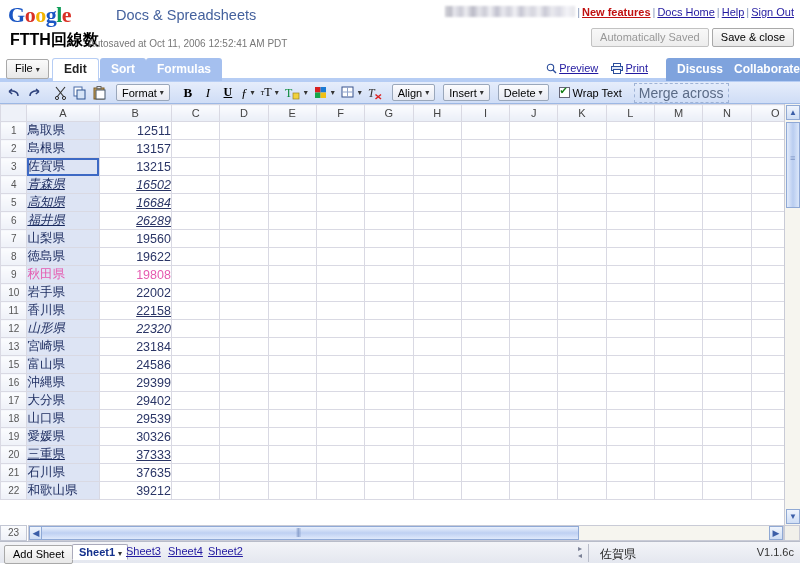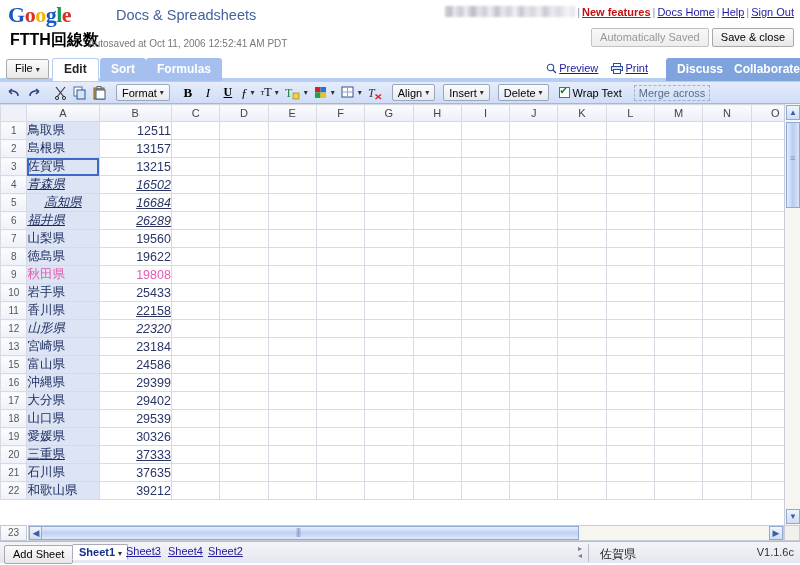--- a/index.html
+++ b/index.html
@@ -81,21 +81,21 @@
   .tb { display: inline-flex; align-items: center; justify-content: center;
         height: 19px; min-width: 20px; padding: 0 3px; cursor: pointer; }
   .tbbtn { display: inline-flex; align-items: center; height: 17px; padding: 0 5px; margin: 0 2px;
            border: 1px solid #9aa7bb; background: linear-gradient(#fcfcfe,#e6e9f2);
            font-size: 11px; border-radius: 2px; cursor: pointer; }
   .caret { font-size: 8px; margin-left: 3px; color: #333; }
   .wraptext { display: inline-flex; align-items: center; gap: 3px; margin-left: 8px; font-size: 11px; cursor: pointer; }
   .chk { width: 11px; height: 11px; border: 1px solid #667; background: #fff; display: inline-block;
          position: relative; }
   .chk:after { content: "✔"; position: absolute; left: 0px; top: -3px; font-size: 10px; color: #107c10; }
-  .mergeacross { margin-left: 12px; font-size: 11px; color: #5b6b86; border: 1px dashed #9fb3d6;
+  .mergeacross { margin-left: 12px; font-size: 14px; color: #5b6b86; border: 1px dashed #9fb3d6;
                  padding: 1px 4px; cursor: pointer; }
 
   
   .gridwrap { position: relative; height: 421px; background: #fff; overflow: hidden; }
   table.grid { border-collapse: collapse; table-layout: fixed; }
   table.grid td, table.grid th { border: 1px solid #d9d9e3; padding: 0; font-weight: normal; }
 
   th.corner { width: 27px; height: 17px; background: #eef1f8; border: 1px solid #c3c7d4; }
   th.colh { height: 17px; background: linear-gradient(#fbfcfe,#eaeef7); border: 1px solid #c3c7d4;
             font-size: 11px; color: #444; text-align: center; }
@@ -401,21 +401,21 @@
             <td class="cell blank" style="width: 50px;"></td>
             <td class="cell blank" style="width: 50px;"></td>
             <td class="cell blank" style="width: 50px;"></td>
             <td class="cell blank" style="width: 50px;"></td>
             <td class="cell blank" style="width: 50px;"></td>
             <td class="cell blank" style="width: 50px;"></td>
             <td class="cell blank" style="width: 50px;"></td>
           </tr>
           <tr>
             <td class="rowh">5</td>
-            <td class="cell cellA it ul" style="width: 73px; text-align: center;">高知県</td>
+            <td class="cell cellA it ul" style="width: 73px;">高知県</td>
             <td class="cell cellB it ul" style="width: 74px;">16684</td>
             <td class="cell blank" style="width: 50px;"></td>
             <td class="cell blank" style="width: 50px;"></td>
             <td class="cell blank" style="width: 50px;"></td>
             <td class="cell blank" style="width: 50px;"></td>
             <td class="cell blank" style="width: 50px;"></td>
             <td class="cell blank" style="width: 50px;"></td>
             <td class="cell blank" style="width: 50px;"></td>
             <td class="cell blank" style="width: 50px;"></td>
             <td class="cell blank" style="width: 50px;"></td>
@@ -492,21 +492,21 @@
             <td class="cell blank" style="width: 50px;"></td>
             <td class="cell blank" style="width: 50px;"></td>
             <td class="cell blank" style="width: 50px;"></td>
             <td class="cell blank" style="width: 50px;"></td>
             <td class="cell blank" style="width: 50px;"></td>
             <td class="cell blank" style="width: 50px;"></td>
           </tr>
           <tr>
             <td class="rowh">10</td>
             <td class="cell cellA " style="width: 73px;">岩手県</td>
-            <td class="cell cellB " style="width: 74px;">25433</td>
+            <td class="cell cellB " style="width: 74px;">22002</td>
             <td class="cell blank" style="width: 50px;"></td>
             <td class="cell blank" style="width: 50px;"></td>
             <td class="cell blank" style="width: 50px;"></td>
             <td class="cell blank" style="width: 50px;"></td>
             <td class="cell blank" style="width: 50px;"></td>
             <td class="cell blank" style="width: 50px;"></td>
             <td class="cell blank" style="width: 50px;"></td>
             <td class="cell blank" style="width: 50px;"></td>
             <td class="cell blank" style="width: 50px;"></td>
             <td class="cell blank" style="width: 50px;"></td>

